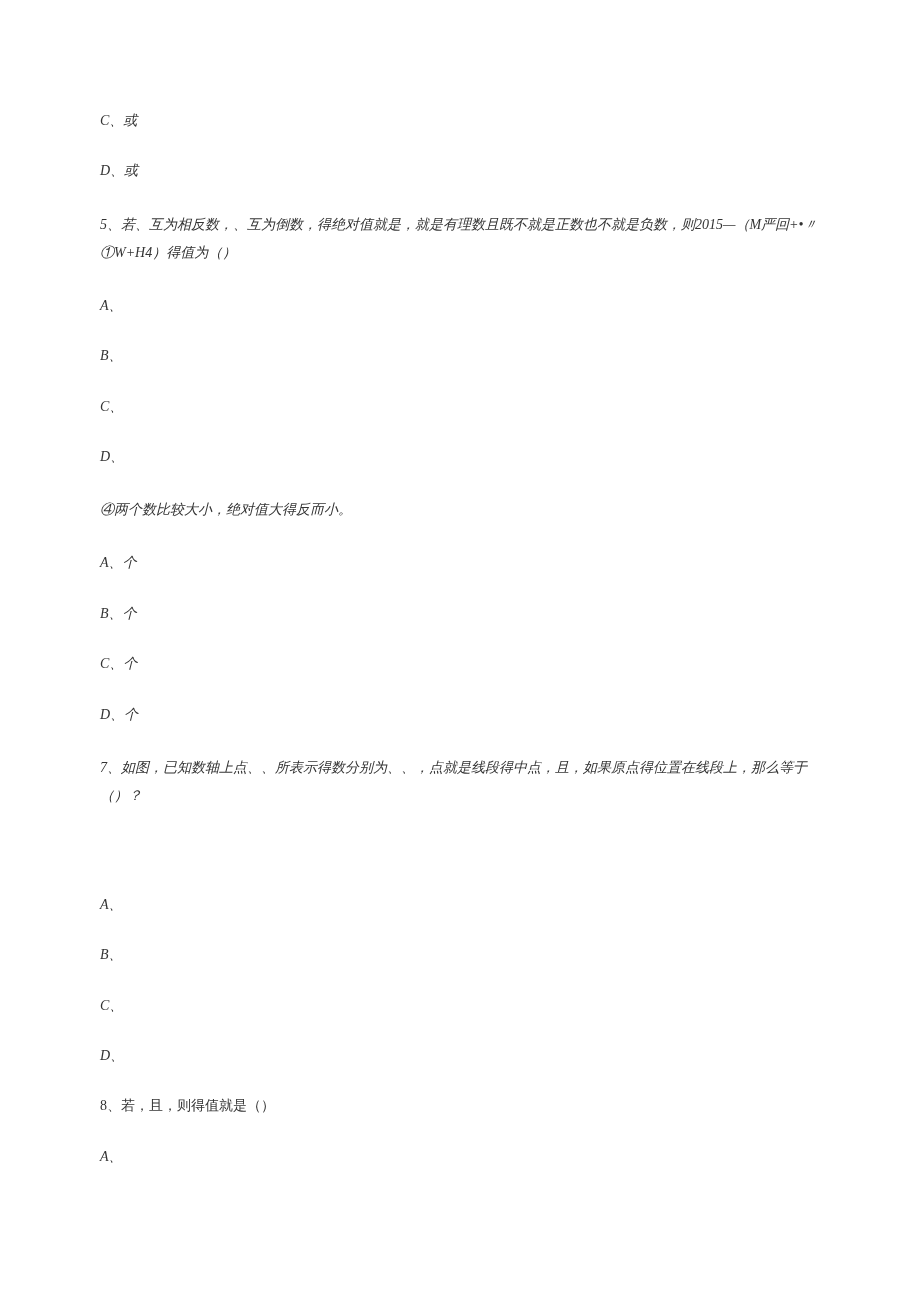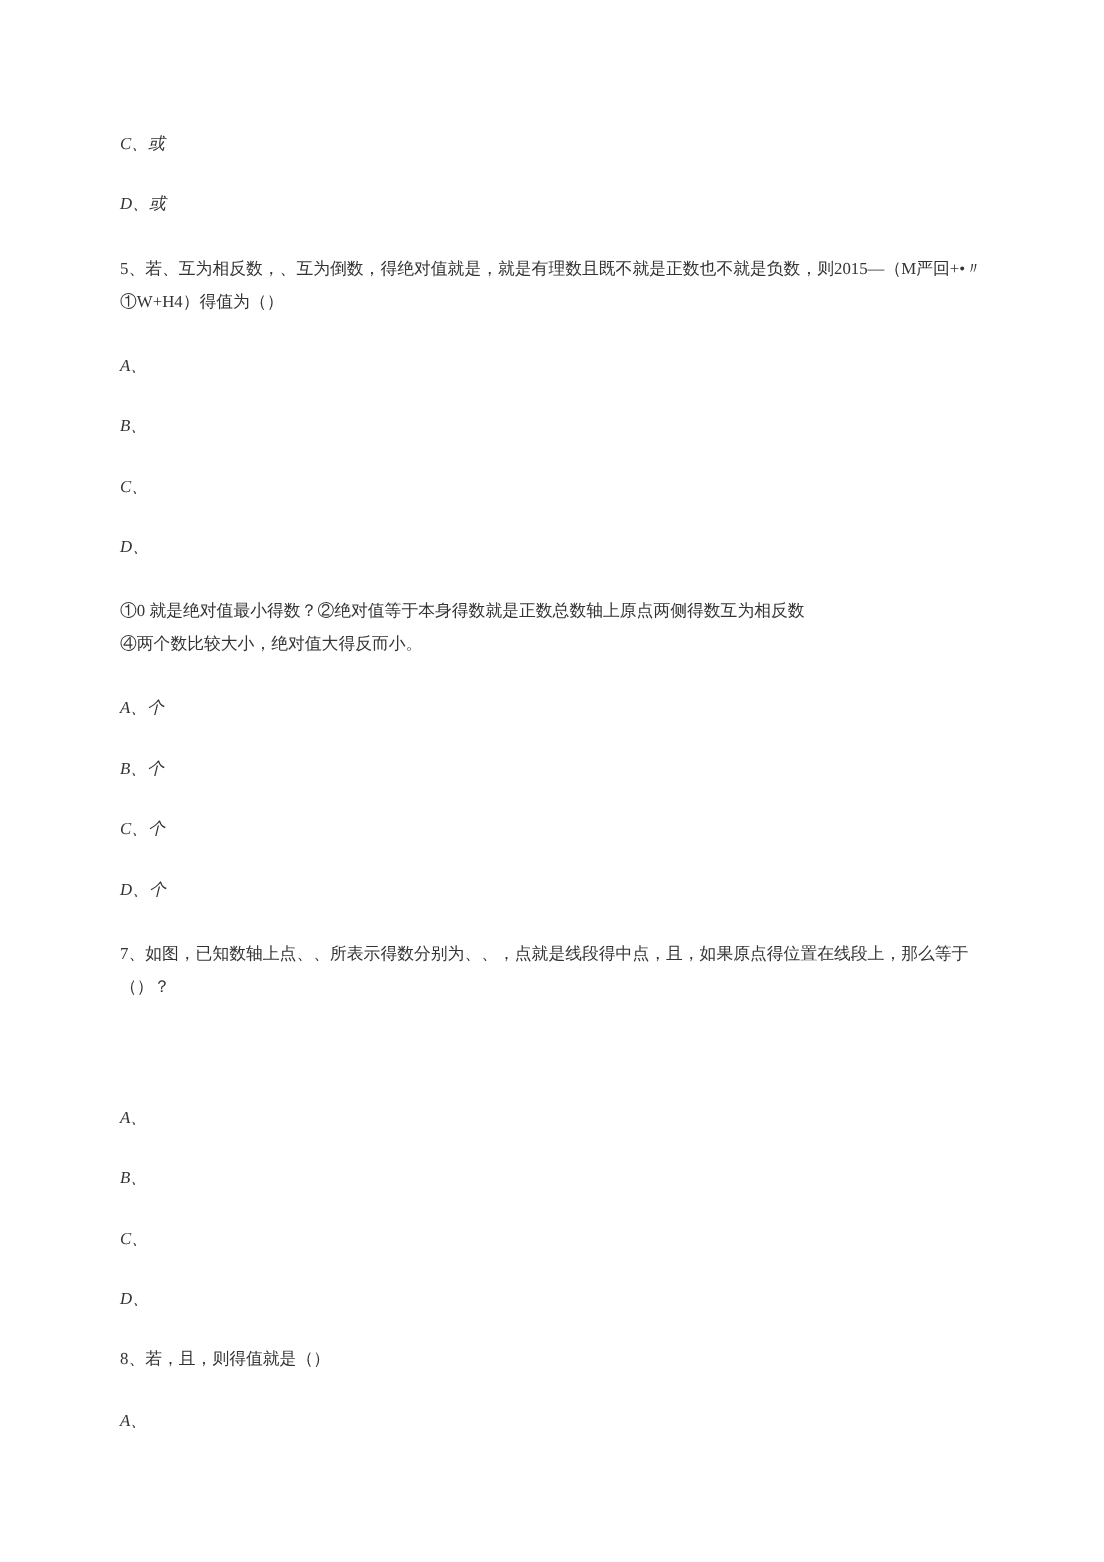--- a/index.html
+++ b/index.html
@@ -22,39 +22,39 @@
       font-style: italic;
     }
     .question {
       margin-bottom: 28px;
       margin-top: 0;
       font-family: Liberation Serif, serif;
     }
     .question-multi {
       margin-bottom: 28px;
       line-height: 2.0;
+      font-style: italic;
     }
     .spacer-large {
       height: 56px;
     }
   </style>
 </head>
 <body>
 
 <div class="option">C、或</div>
 <div class="option">D、或</div>
 
 <div class="question-multi">5、若、互为相反数，、互为倒数，得绝对值就是，就是有理数且既不就是正数也不就是负数，则2015—（M严回+•〃①W+H4）得值为（）</div>
 <div class="option">A、</div>
 <div class="option">B、</div>
 <div class="option">C、</div>
 <div class="option">D、</div>
 
 <div class="question-multi">
-  <div>①0 就是绝对值最小得数？②绝对值等于本身得数就是正数总数轴上原点两侧得数互为相反数</div>
   <div>④两个数比较大小，绝对值大得反而小。</div>
 </div>
 <div class="option">A、个</div>
 <div class="option">B、个</div>
 <div class="option">C、个</div>
 <div class="option">D、个</div>
 
 <div class="question-multi">7、如图，已知数轴上点、、所表示得数分别为、、，点就是线段得中点，且，如果原点得位置在线段上，那么等于（）？</div>
 <div class="spacer-large"></div>
 <div class="option">A、</div>

